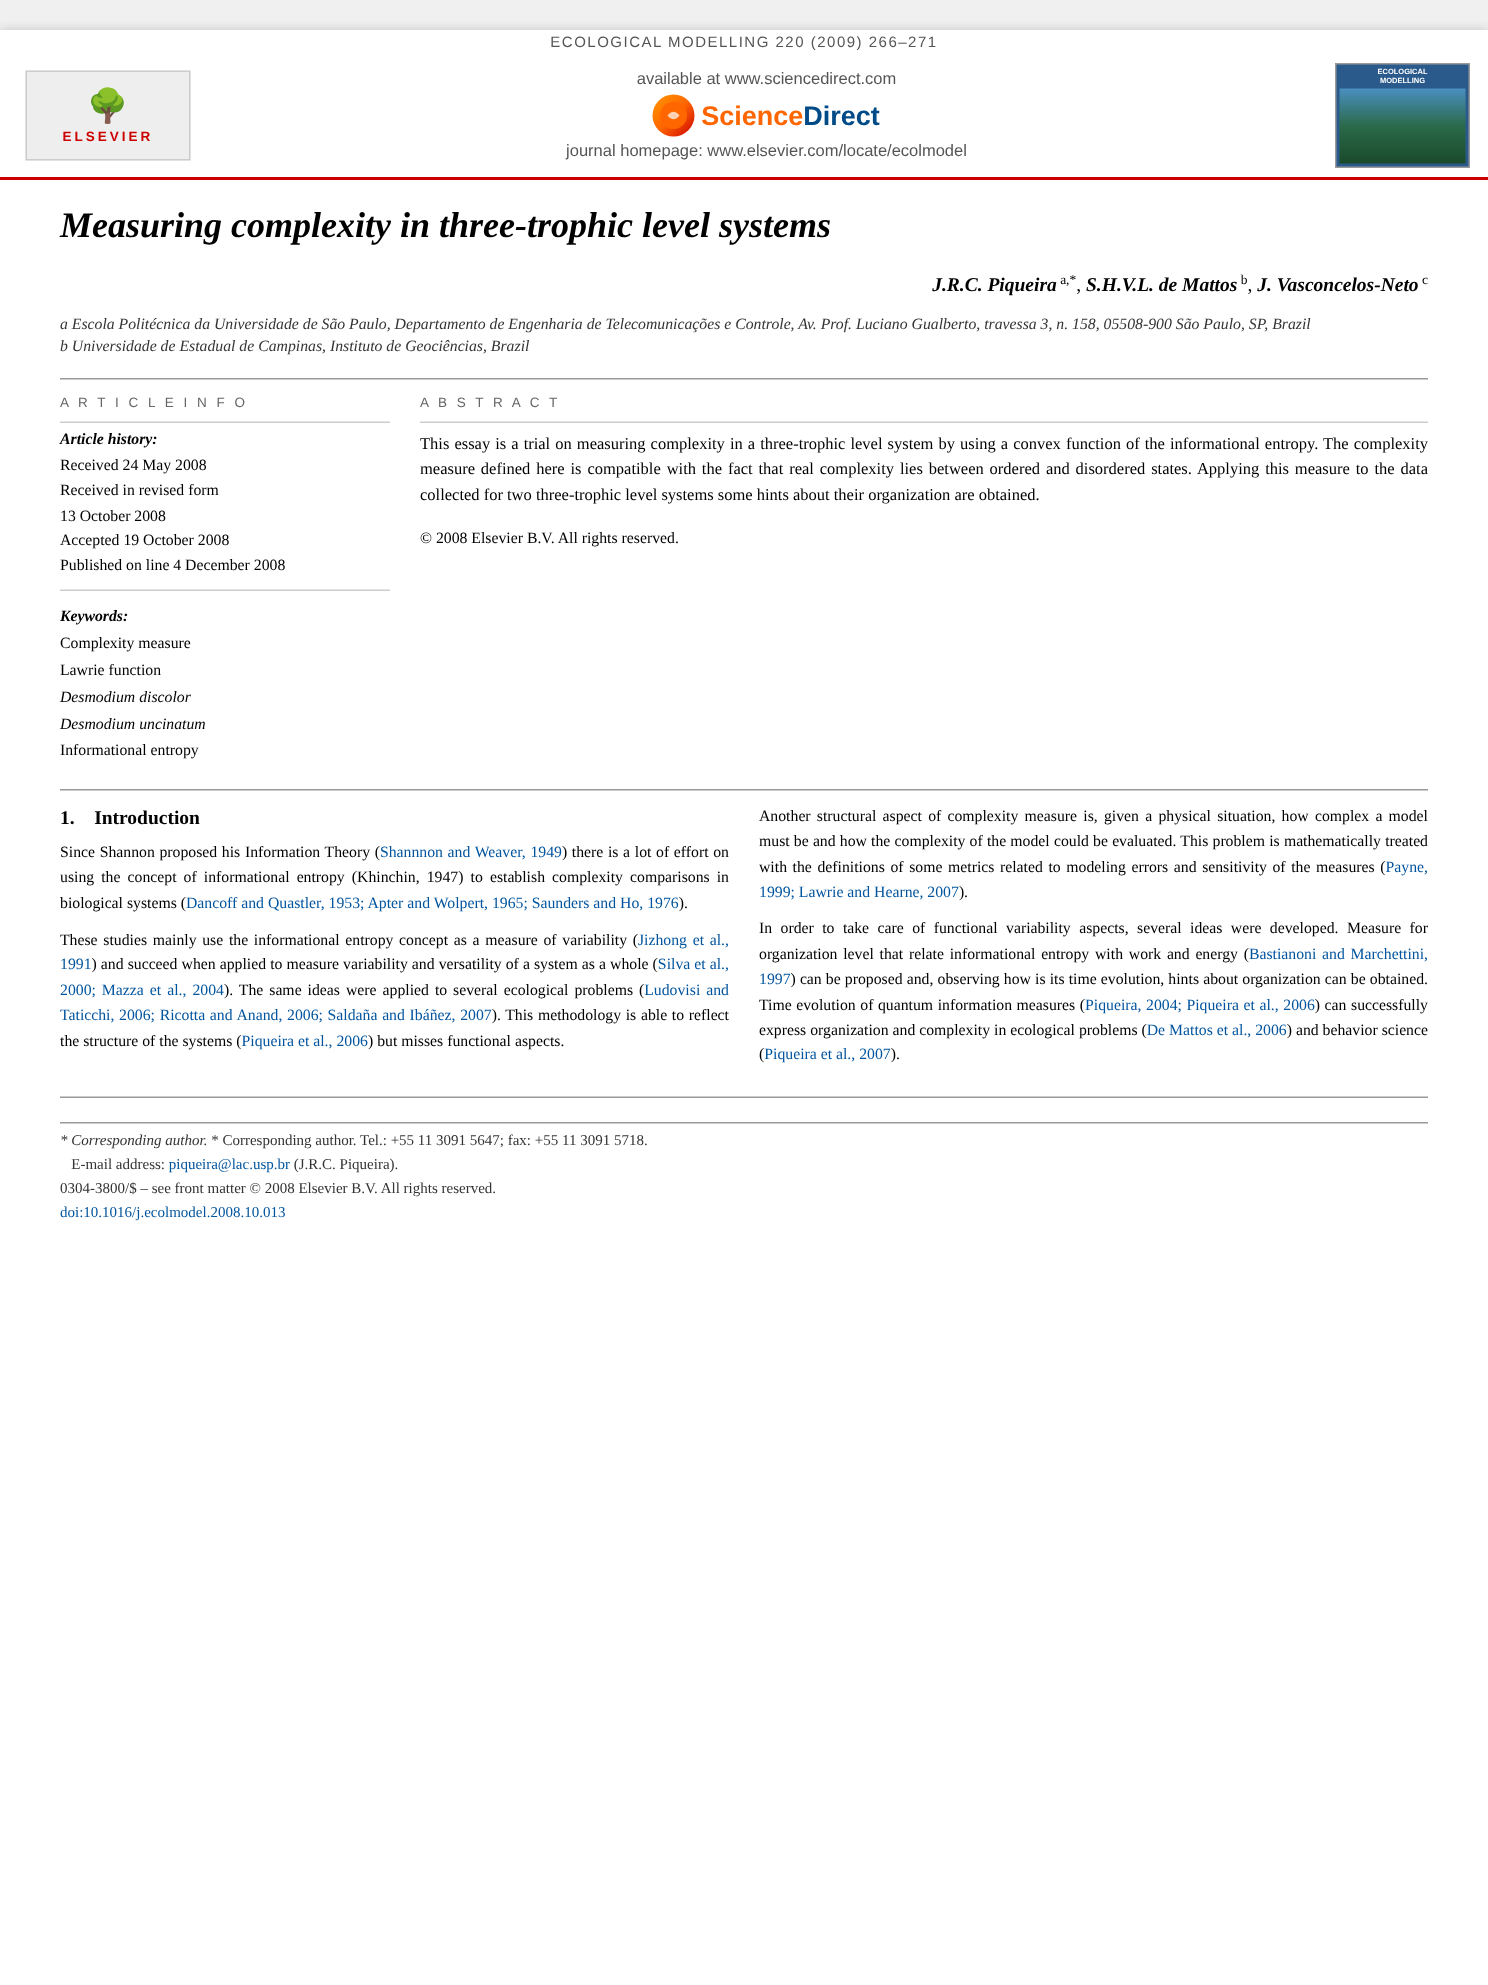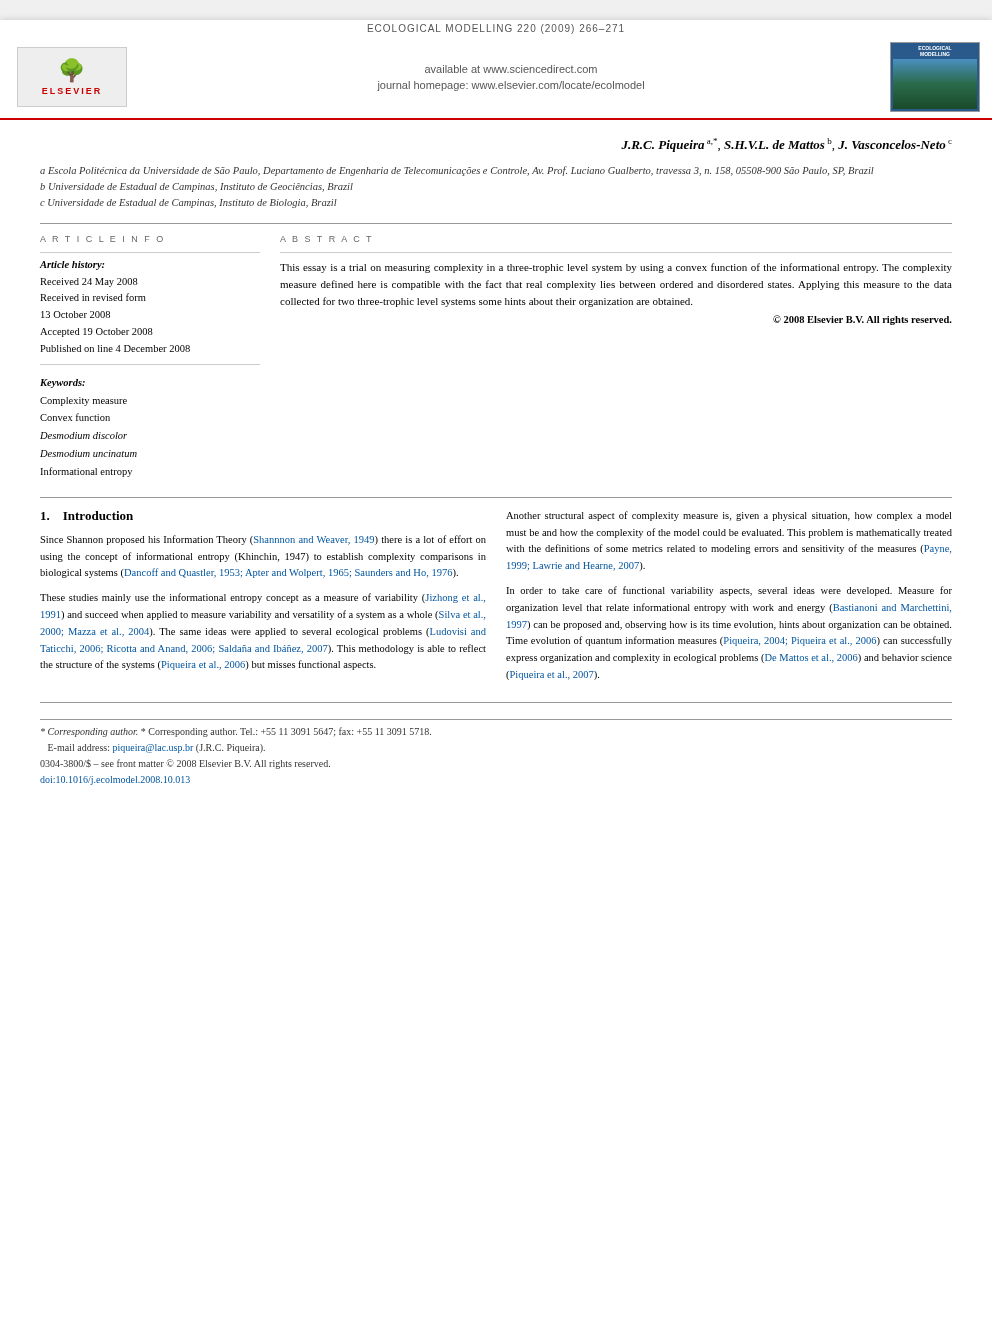--- a/index.html
+++ b/index.html
@@ -237,25 +237,24 @@
       font-style: italic;
     }
 
     .abstract-text {
       font-size: 11px;
       line-height: 1.55;
       text-align: justify;
       color: #000;
     }
     .abstract-copyright {
-      text-align: right;
-      font-size: 10.5px;
-      margin-top: 4px;
-      color: #000;
-      font-weight: bold;
+      text-align: left;
+      font-size: 10.5px;
+      margin-top: 15px;
+      color: #000;
     }
 
     
     .body-section {
       display: flex;
       gap: 20px;
       margin-top: 10px;
     }
     .body-col-left {
       flex: 1;
@@ -316,44 +315,55 @@
 
       <div class="elsevier-logo">
         <div class="elsevier-img">
           <div class="elsevier-tree">🌳</div>
           <div class="elsevier-text">ELSEVIER</div>
         </div>
       </div>
 
       <div class="journal-center">
         <div class="available-text">available at www.sciencedirect.com</div>
+        <div class="sciencedirect-logo">
+          <div class="sd-icon">
+            <svg width="18" height="18" viewBox="0 0 18 18">
+              <circle cx="9" cy="9" r="9" fill="#f60"></circle>
+              <path d="M5 9 Q9 4 13 9 Q9 14 5 9Z" fill="#fff" opacity="0.7"></path>
+            </svg>
+          </div>
+          <div class="sd-text">
+            <span>Science</span>Direct
+          </div>
+        </div>
         <div class="homepage-text">journal homepage: www.elsevier.com/locate/ecolmodel</div>
       </div>
 
       <div class="ecol-model-cover">
         <div class="ecol-cover-title">ECOLOGICAL<br>MODELLING</div>
         <div class="ecol-cover-img"></div>
       </div>
 
     </div>
   </div>
 
   <div class="article-content">
 
+    <h1 class="article-title">Measuring complexity in three-trophic level systems</h1>
 
     <div class="authors-line">
       <span class="author-italic">J.R.C. Piqueira</span><span class="sup"> a,*</span>,
       <span class="author-italic">S.H.V.L. de Mattos</span><span class="sup"> b</span>,
       <span class="author-italic">J. Vasconcelos-Neto</span><span class="sup"> c</span>
     </div>
 
     <div class="affiliations">
       <div>a Escola Politécnica da Universidade de São Paulo, Departamento de Engenharia de Telecomunicações e Controle, Av. Prof. Luciano Gualberto, travessa 3, n. 158, 05508-900 São Paulo, SP, Brazil</div>
       <div>b Universidade de Estadual de Campinas, Instituto de Geociências, Brazil</div>
-      <div>c Universidade de Estadual de Campinas, Instituto de Biologia, Brazil</div>
     </div>
 
     <hr class="divider-line">
 
     <div class="two-col">
 
       <div class="article-info-col">
         <div class="section-label">A R T I C L E   I N F O</div>
         <hr class="info-thin-line">
         <div class="article-history-label">Article history:</div>
@@ -361,21 +371,21 @@
         <div class="history-item">Received in revised form</div>
         <div class="history-item">13 October 2008</div>
         <div class="history-item">Accepted 19 October 2008</div>
         <div class="history-item">Published on line 4 December 2008</div>
 
         <hr class="info-thin-line">
 
         <div class="keywords-section">
           <div class="keywords-label">Keywords:</div>
           <div class="keyword-item">Complexity measure</div>
-          <div class="keyword-item">Convex function</div>
+          <div class="keyword-item">Lawrie function</div>
           <div class="keyword-item keyword-italic">Desmodium discolor</div>
           <div class="keyword-item keyword-italic">Desmodium uncinatum</div>
           <div class="keyword-item">Informational entropy</div>
         </div>
       </div>
 
       <div class="abstract-col">
         <div class="section-label">A B S T R A C T</div>
         <hr class="info-thin-line">
         <p class="abstract-text">This essay is a trial on measuring complexity in a three-trophic level system by using a convex function of the informational entropy. The complexity measure defined here is compatible with the fact that real complexity lies between ordered and disordered states. Applying this measure to the data collected for two three-trophic level systems some hints about their organization are obtained.</p>

